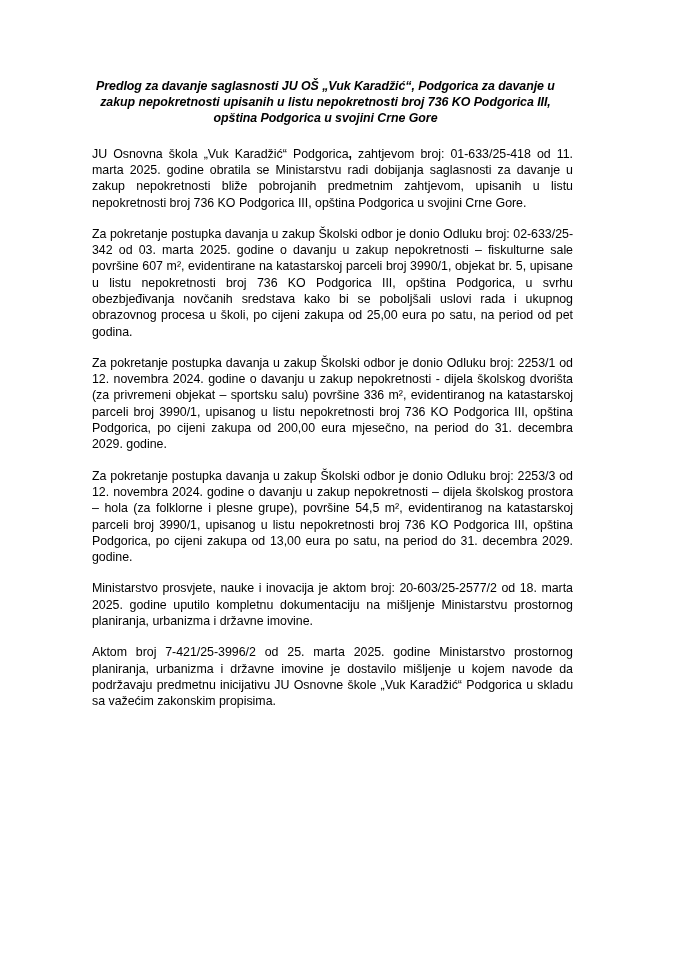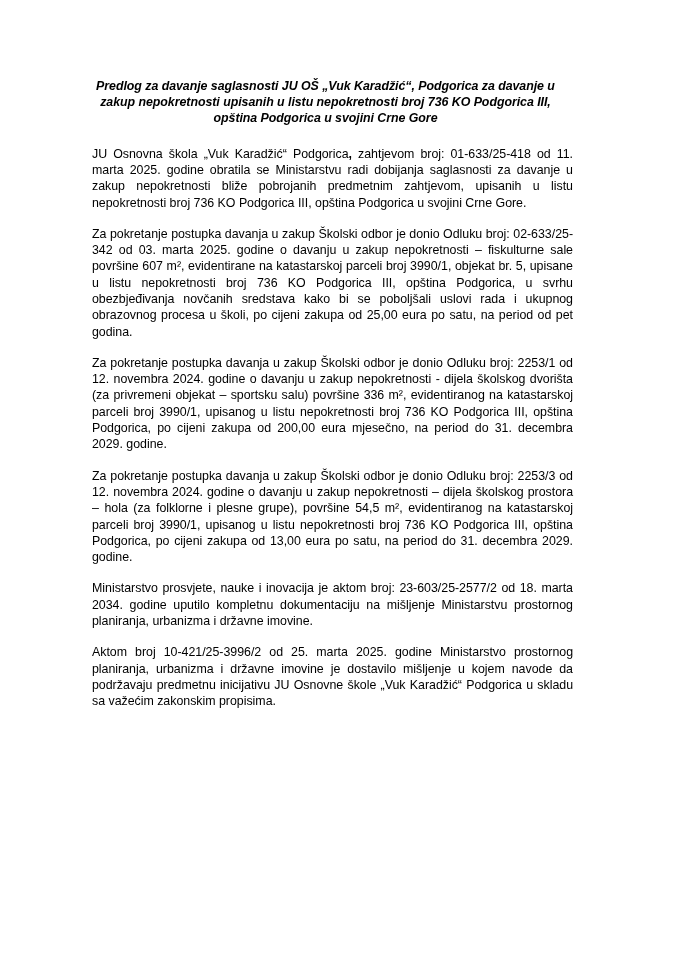--- a/index.html
+++ b/index.html
@@ -60,17 +60,17 @@
   <h1 class="doc-title">Predlog za davanje saglasnosti JU OŠ „Vuk Karadžić“, Podgorica za davanje u zakup nepokretnosti upisanih u listu nepokretnosti broj 736 KO Podgorica III, opština Podgorica u svojini Crne Gore</h1>
 
   <p class="para last-line-left"><span>JU Osnovna škola „Vuk Karadžić“ Podgorica</span><span class="bold-comma">,</span><span> zahtjevom broj: 01-633/25-418 od 11. marta 2025. godine obratila se Ministarstvu radi dobijanja saglasnosti za davanje u zakup nepokretnosti bliže pobrojanih predmetnim zahtjevom, upisanih u listu nepokretnosti broj 736 KO Podgorica III, opština Podgorica u svojini Crne Gore.</span></p>
 
   <p class="para last-line-left">Za pokretanje postupka davanja u zakup Školski odbor je donio Odluku broj: 02-633/25-342 od 03. marta 2025. godine o davanju u zakup nepokretnosti – fiskulturne sale površine 607 m², evidentirane na katastarskoj parceli broj 3990/1, objekat br. 5, upisane u listu nepokretnosti broj 736 KO Podgorica III, opština Podgorica, u svrhu obezbjeđivanja novčanih sredstava kako bi se poboljšali uslovi rada i ukupnog obrazovnog procesa u školi, po cijeni zakupa od 25,00 eura po satu, na period od pet godina.</p>
 
   <p class="para last-line-left">Za pokretanje postupka davanja u zakup Školski odbor je donio Odluku broj: 2253/1 od 12. novembra 2024. godine o davanju u zakup nepokretnosti - dijela školskog dvorišta (za privremeni objekat – sportsku salu) površine 336 m², evidentiranog na katastarskoj parceli broj 3990/1, upisanog u listu nepokretnosti broj 736 KO Podgorica III, opština Podgorica, po cijeni zakupa od 200,00 eura mjesečno, na period do 31. decembra 2029. godine.</p>
 
   <p class="para last-line-left">Za pokretanje postupka davanja u zakup Školski odbor je donio Odluku broj: 2253/3 od 12. novembra 2024. godine o davanju u zakup nepokretnosti – dijela školskog prostora – hola (za folklorne i plesne grupe), površine 54,5 m², evidentiranog na katastarskoj parceli broj 3990/1, upisanog u listu nepokretnosti broj 736 KO Podgorica III, opština Podgorica, po cijeni zakupa od 13,00 eura po satu, na period do 31. decembra 2029. godine.</p>
 
-  <p class="para last-line-left">Ministarstvo prosvjete, nauke i inovacija je aktom broj: 23-603/25-2577/2 od 18. marta 2034. godine uputilo kompletnu dokumentaciju na mišljenje Ministarstvu prostornog planiranja, urbanizma i državne imovine.</p>
+  <p class="para last-line-left">Ministarstvo prosvjete, nauke i inovacija je aktom broj: 20-603/25-2577/2 od 18. marta 2025. godine uputilo kompletnu dokumentaciju na mišljenje Ministarstvu prostornog planiranja, urbanizma i državne imovine.</p>
 
-  <p class="para last-line-left">Aktom broj 10-421/25-3996/2 od 25. marta 2025. godine Ministarstvo prostornog planiranja, urbanizma i državne imovine je dostavilo mišljenje u kojem navode da podržavaju predmetnu inicijativu JU Osnovne škole „Vuk Karadžić“ Podgorica u skladu sa važećim zakonskim propisima.</p>
+  <p class="para last-line-left">Aktom broj 7-421/25-3996/2 od 25. marta 2025. godine Ministarstvo prostornog planiranja, urbanizma i državne imovine je dostavilo mišljenje u kojem navode da podržavaju predmetnu inicijativu JU Osnovne škole „Vuk Karadžić“ Podgorica u skladu sa važećim zakonskim propisima.</p>
 
 </div>
 
 </body></html>

